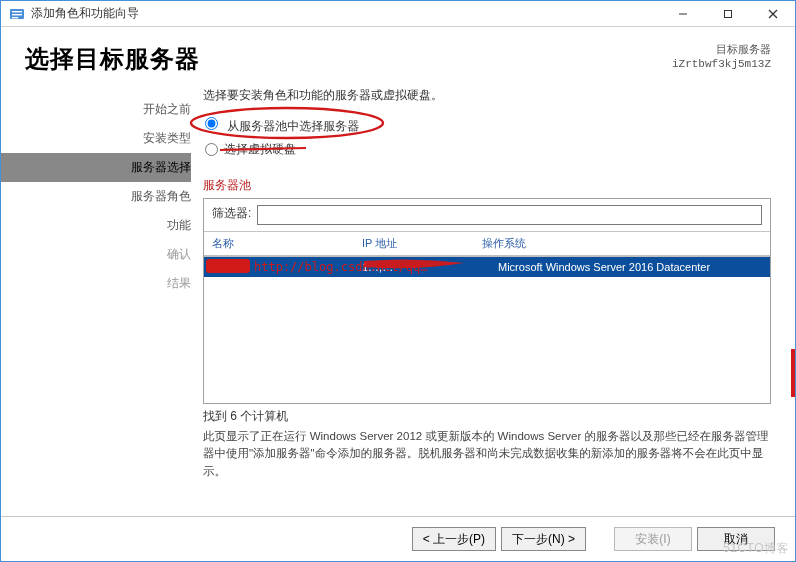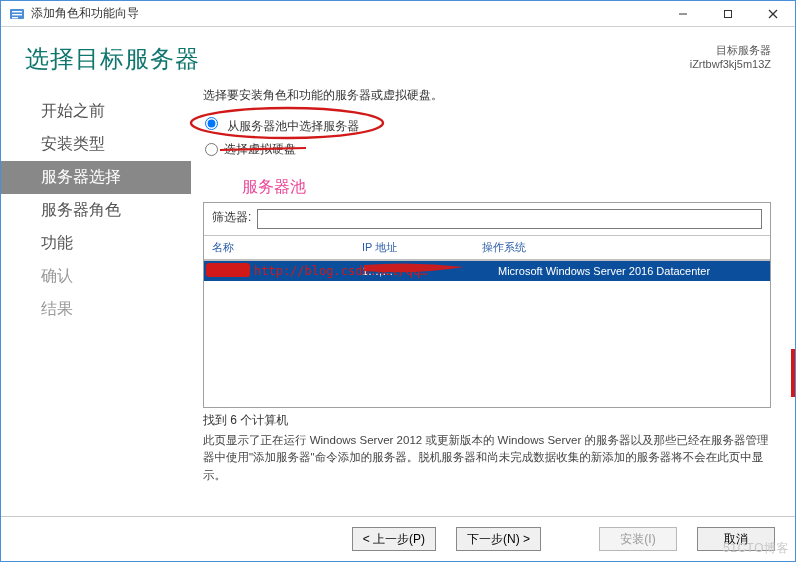--- a/index.html
+++ b/index.html
@@ -6,53 +6,53 @@
   body { margin: 0; background: #fff; font-family: "Microsoft YaHei", "Segoe UI", Tahoma, sans-serif; font-size: 12px; color: #333; }
   .window { width: 796px; height: 562px; display: flex; flex-direction: column; border: 1px solid #4a90d9; }
   .titlebar { height: 26px; display: flex; align-items: center; border-bottom: 1px solid #d0d0d0; background: #fff; }
   .titlebar .ico { width:16px; height:16px; margin: 0 6px 0 8px; display:inline-block; }
   .titlebar .ico svg { width:16px; height:16px; }
   .title-text { font-size: 12px; color: #333; }
   .win-controls { margin-left: auto; display:flex; }
   .win-btn { width: 45px; height: 30px; display:flex; align-items:center; justify-content:center; }
   .body { flex: 1; display: flex; flex-direction: column; padding: 0; }
   .header { display:flex; align-items:flex-start; padding: 16px 24px 8px 24px; }
-  .page-title { font-size: 24px; color: #0f766e; font-weight: 400; letter-spacing: 1px; }
-  .dest-box { margin-left:auto; text-align:right; font-size:11px; color:#555; line-height:1.3; }
+  .page-title { font-size: 24px; color: #000000; font-weight: 700; letter-spacing: 1px; }
+  .dest-box { margin-left:auto; text-align:right; font-size:11px; color:#555; line-height:1.3;font-family:Liberation Mono, monospace; }
   .main { flex:1; display:flex; padding: 4px 0 0 0; overflow:hidden; }
   .nav { width: 190px; padding: 8px 0 0 0; }
-  .nav-item { padding: 6px 0 6px 40px; font-size: 16px; color:#999; }
+  .nav-item { padding: 6px 0 6px 40px; font-size: 12px; color:#999;text-align:right; }
   .nav-item.enabled { color:#555; }
-  .nav-item.active { background:#888; color:#ffffff; }
+  .nav-item.active { background:#888; color:#000000; }
   .content { flex:1; padding: 0 24px 0 12px; display:flex; flex-direction:column; }
   .instr { font-size:12px; color:#333; margin-bottom:10px; }
   .radio-row { display:flex; align-items:center; margin: 3px 0; font-size:12px; }
   .radio-row input { margin: 0 6px 0 2px; }
   .annot1 { position: relative; display:inline-block; }
   .annot1 svg { position:absolute; left:-14px; top:-12px; pointer-events:none; }
-  .pool-label { margin-top: 16px; font-size:16px; color:#ec4899;margin-left:39px; }
+  .pool-label { margin-top: 16px; font-size:12px; color:#b91c1c; }
   .pool-box { border:1px solid #a0a0a0; margin-top:4px; display:flex; flex-direction:column; }
   .filter-row { display:flex; padding:6px 8px; border-bottom:1px solid #c4c4c4; }
   .filter-label { font-size:12px; margin-right:6px; }
   .filter-input { flex:1; border:1px solid #7a7a7a; height:20px; padding:1px 4px; font-size:12px; }
   .table-head { display:flex; border-bottom:2px solid #bfbfbf; }
   .table-head .col { padding: 4px 8px; font-size:11px; color:#2a5ca8; }
   .col.name { flex: 0 0 150px; }
   .col.ip { flex: 0 0 120px; }
   .col.os { flex: 1; }
   .row-sel { display:flex; background:#0b4f9c; color:#fff; height:20px; align-items:center; position:relative; }
   .row-sel .cell { padding: 2px 8px; font-size:11px; white-space:nowrap; overflow:hidden; text-overflow:ellipsis; }
   .cell.name { flex:0 0 150px; }
   .cell.ip { flex:0 0 120px; }
   .cell.os { flex:1;margin-left:16px; }
   .redact1 { position:absolute; left:0; top:0; height:20px; width:270px; }
   .list-body { height: 126px; background:#fff; }
   .found { margin-top:4px; font-size:12px; color:#333; }
   .explain { margin-top:3px; font-size:11.5px; color:#444; line-height:1.5; }
-  .footer { border-top:1px solid #c8c8c8; padding: 10px 20px; display:flex; justify-content:flex-end; gap:20px; }
+  .footer { border-top:1px solid #c8c8c8; padding: 10px 20px; display:flex; justify-content:flex-end; gap:5px; }
   .btn { min-width:78px; height:24px; border:1px solid #888; background:#f0f0f0; font-size:12px; padding:2px 10px; }
   .btn:disabled { color:#9a9a9a; background:#f4f4f4; border-color:#b8b8b8; }
   .spacer { width:18px; }
   .red-tab { position:absolute; right:0; top:348px; width:4px; height:48px; background:#d21919; }
   .watermark { position:absolute; right:6px; bottom:4px; color:#c8c8c8; font-size:12px; letter-spacing:0.5px; }
   .strike svg { position:absolute; left:-4px; top:3px; pointer-events:none; }
 </style>
 </head>
 <body>
 

